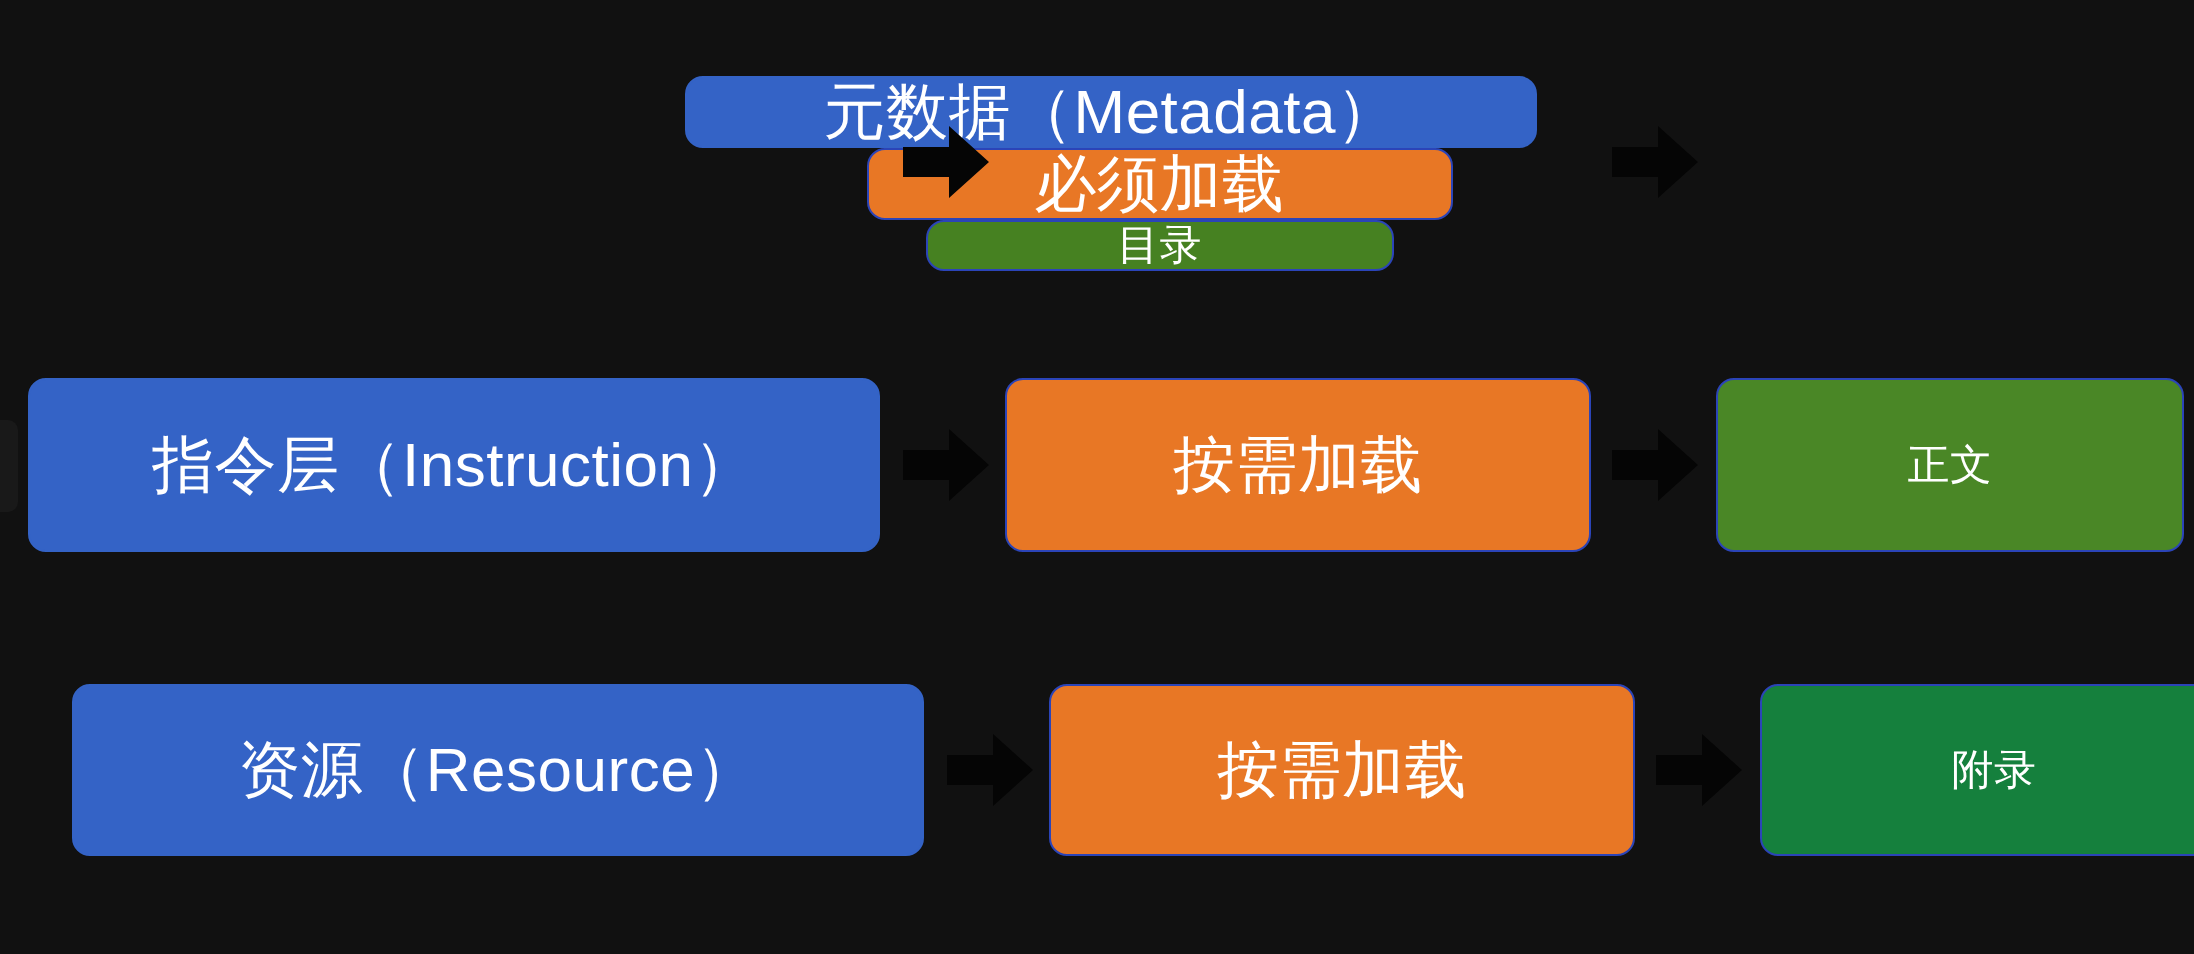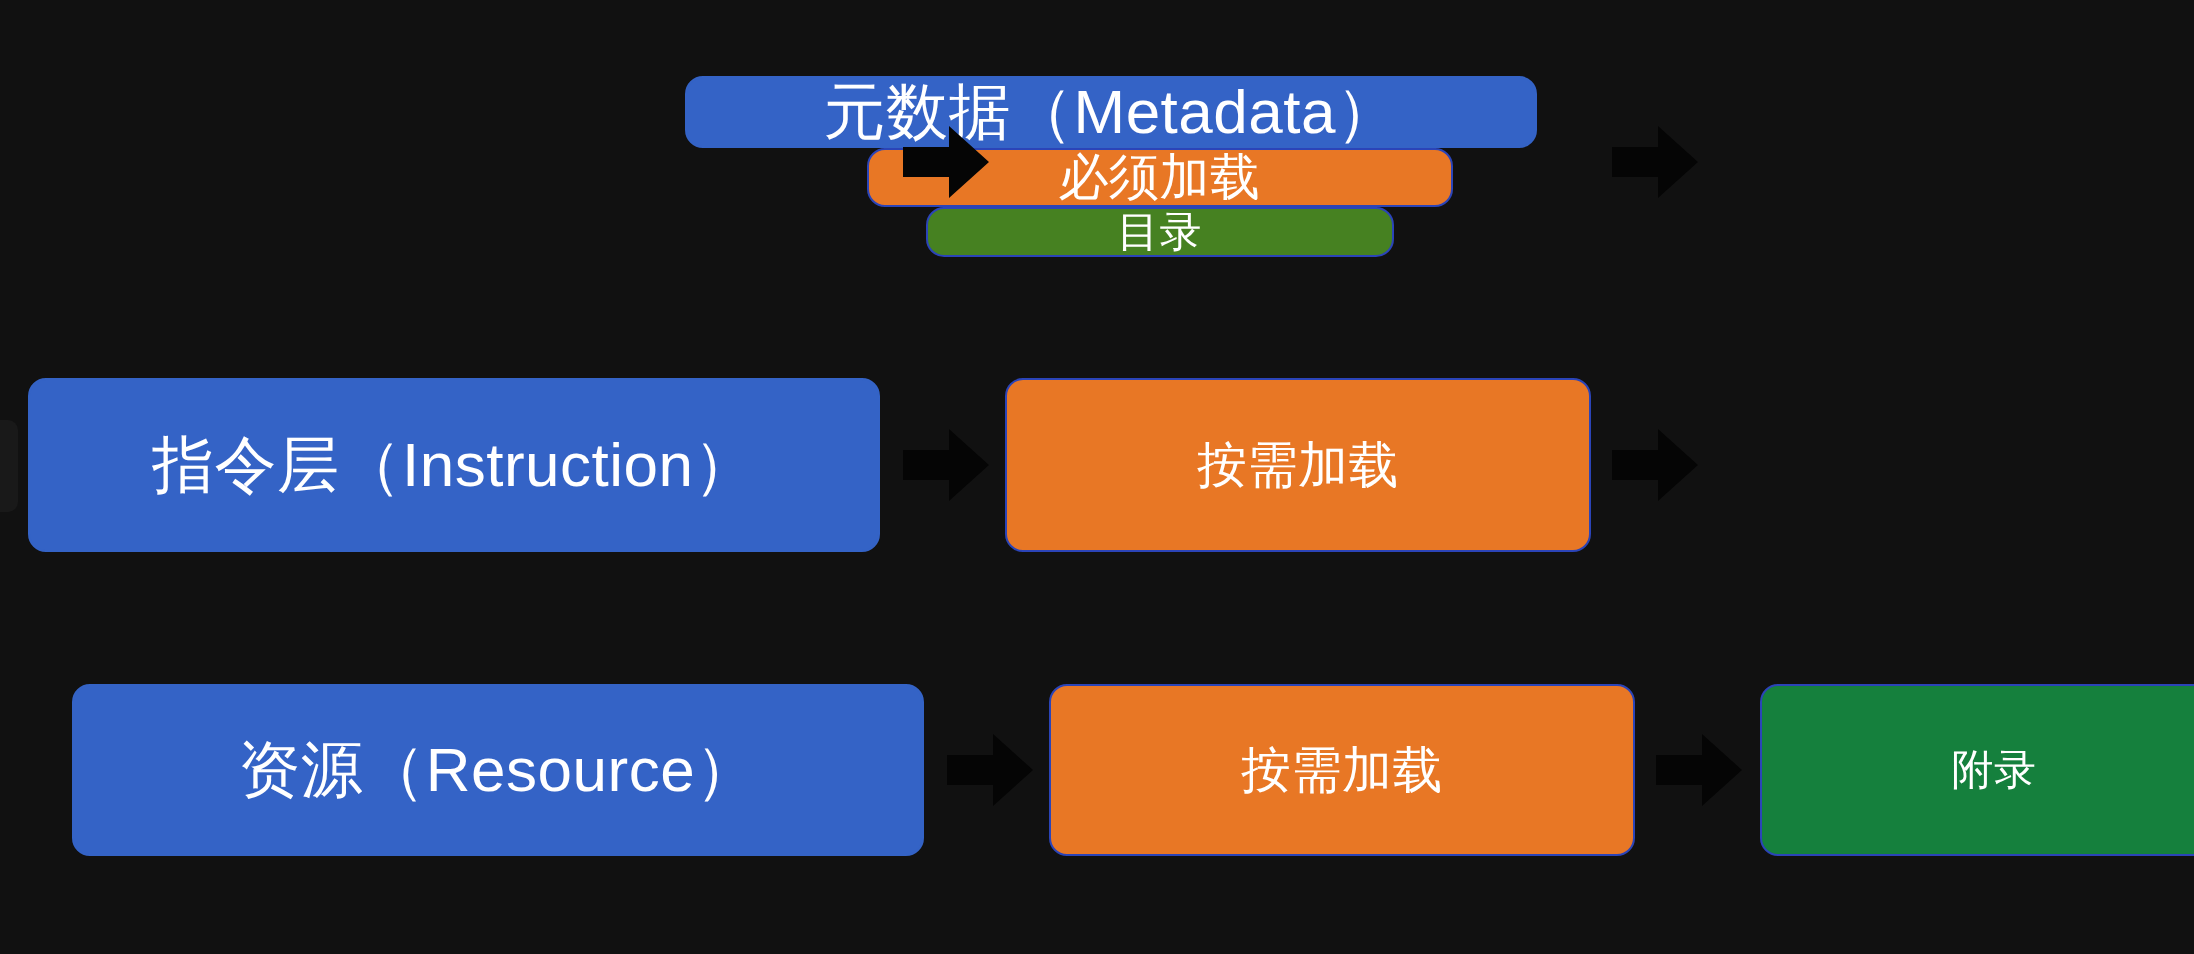--- a/index.html
+++ b/index.html
@@ -64,21 +64,21 @@
     background: #3463c6;
     border: 2px solid #3463c6;
     font-size: 62px;
   }
 
   .node-orange {
     margin-left: 125px;
     width: 586px;
     background: #e87725;
     border: 2px solid #2b44b8;
-    font-size: 50px;
+    font-size: 62px;
   }
 
   .node-green {
     margin-left: 125px;
     width: 468px;
     background: #468121;
     border: 2px solid #2b44b8;
     font-size: 42px;
   }
 
@@ -124,20 +124,21 @@
         <path d="M0 23 L46 23 L46 2 L86 38 L46 74 L46 53 L0 53 Z"></path>
       </svg>
     </span>
   </div>
 
   <div class="row row-2">
     <div class="node node-blue">指令层（Instruction）</div>
 
     <div class="node node-orange">按需加载</div>
 
+    <div class="node node-green">正文</div>
 
     <span class="arrow arrow-1">
       <svg viewBox="0 0 86 76" xmlns="http://www.w3.org/2000/svg">
         <path d="M0 23 L46 23 L46 2 L86 38 L46 74 L46 53 L0 53 Z"></path>
       </svg>
     </span>
     <span class="arrow arrow-2">
       <svg viewBox="0 0 86 76" xmlns="http://www.w3.org/2000/svg">
         <path d="M0 23 L46 23 L46 2 L86 38 L46 74 L46 53 L0 53 Z"></path>
       </svg>

